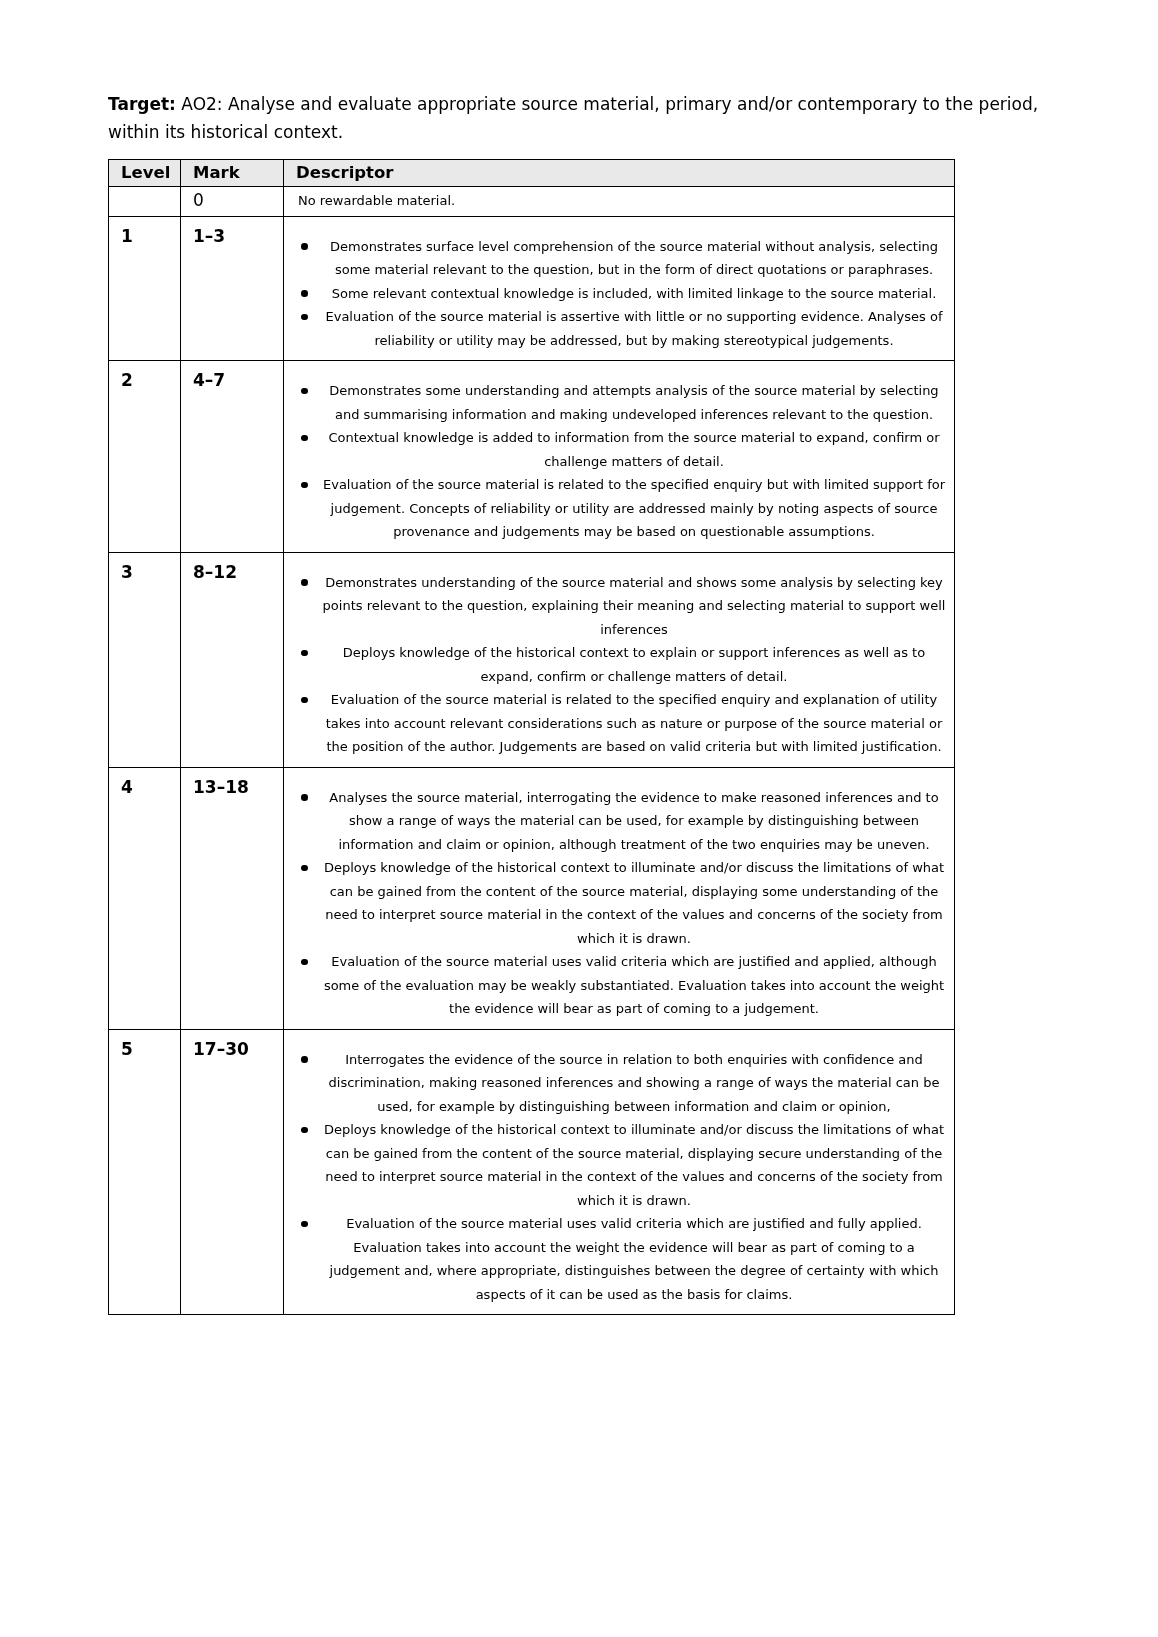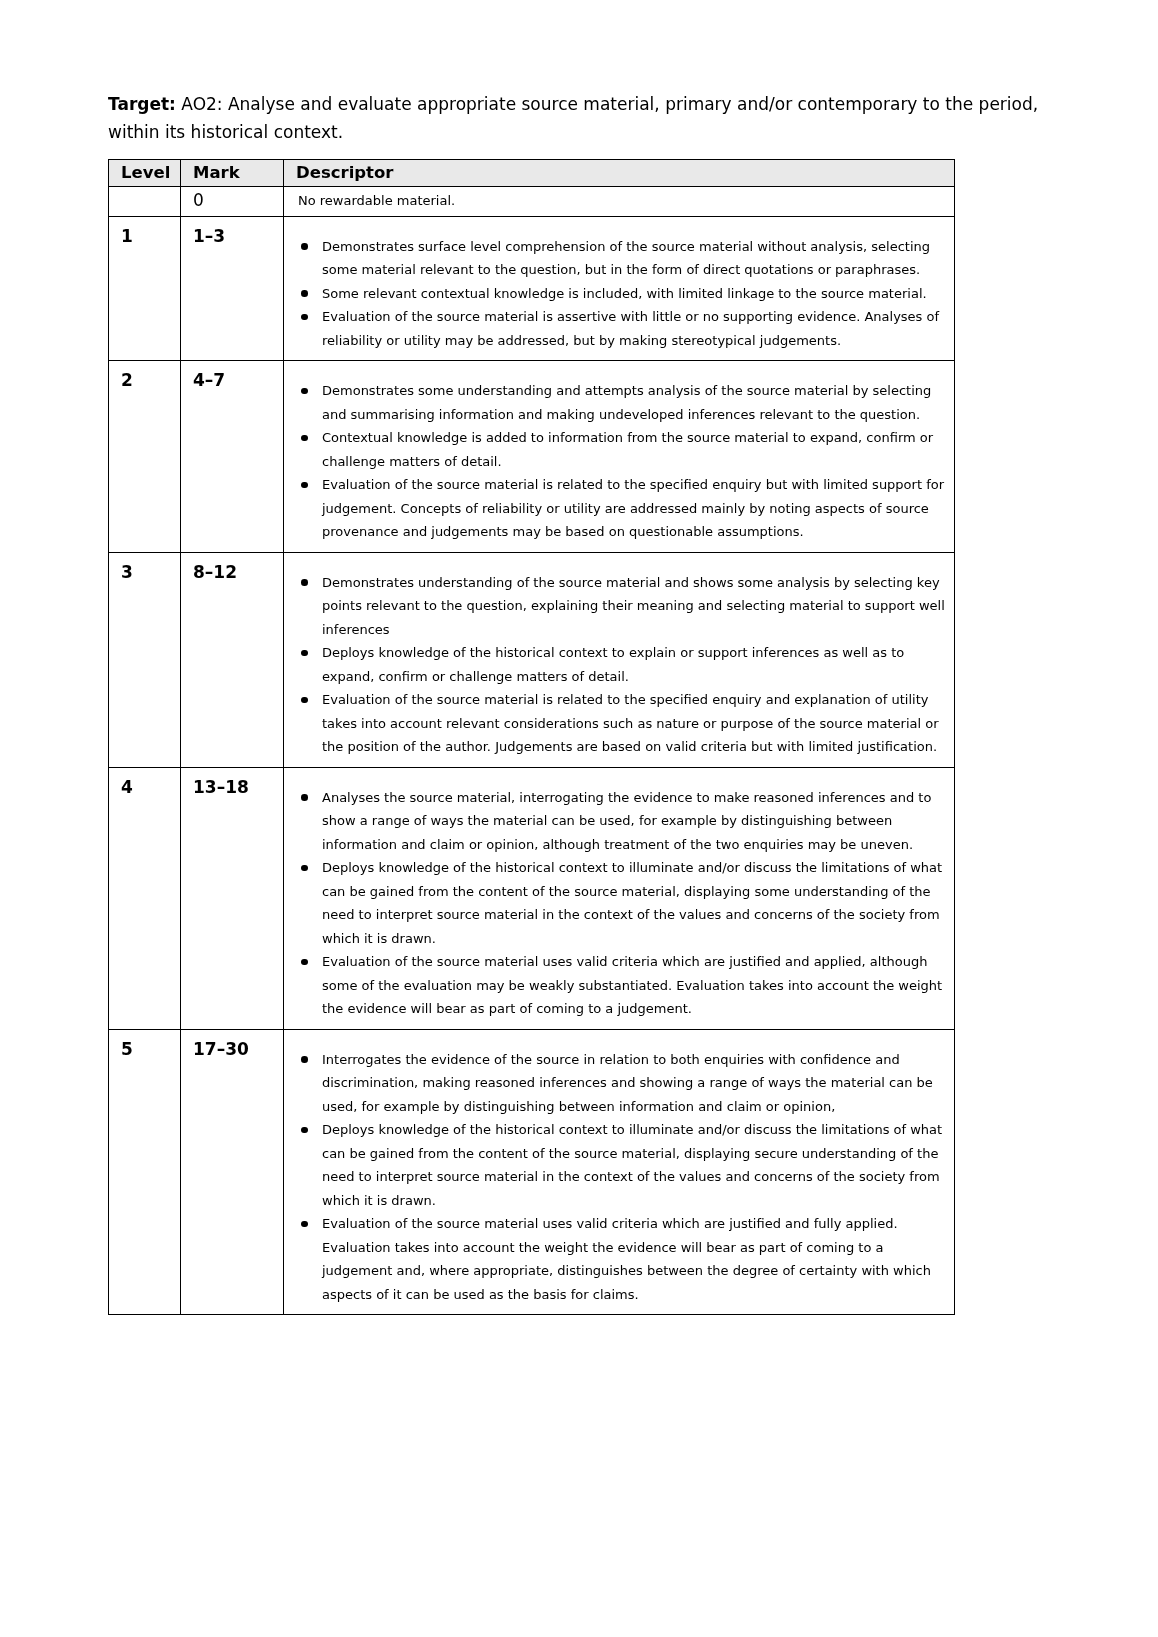--- a/index.html
+++ b/index.html
@@ -56,20 +56,21 @@
   tr.row-zero td.cell-mark { font-weight: normal; padding-top: 2px; padding-bottom: 3px; }
   td.cell-desc {
     font-size: 13px;
     line-height: 23.5px;
     padding: 10px 8px 5px 14px;
   }
   tr.row-zero td.cell-desc { padding-top: 2px; padding-bottom: 3px; }
   td.cell-desc ul {
     list-style: none;
     margin: 8px 0 3px 0;
+    text-align: center;
   }
   td.cell-desc li {
     position: relative;
     padding-left: 24px;
   }
   td.cell-desc li::before {
     content: "";
     position: absolute;
     left: 3px;
     top: 8.5px;

